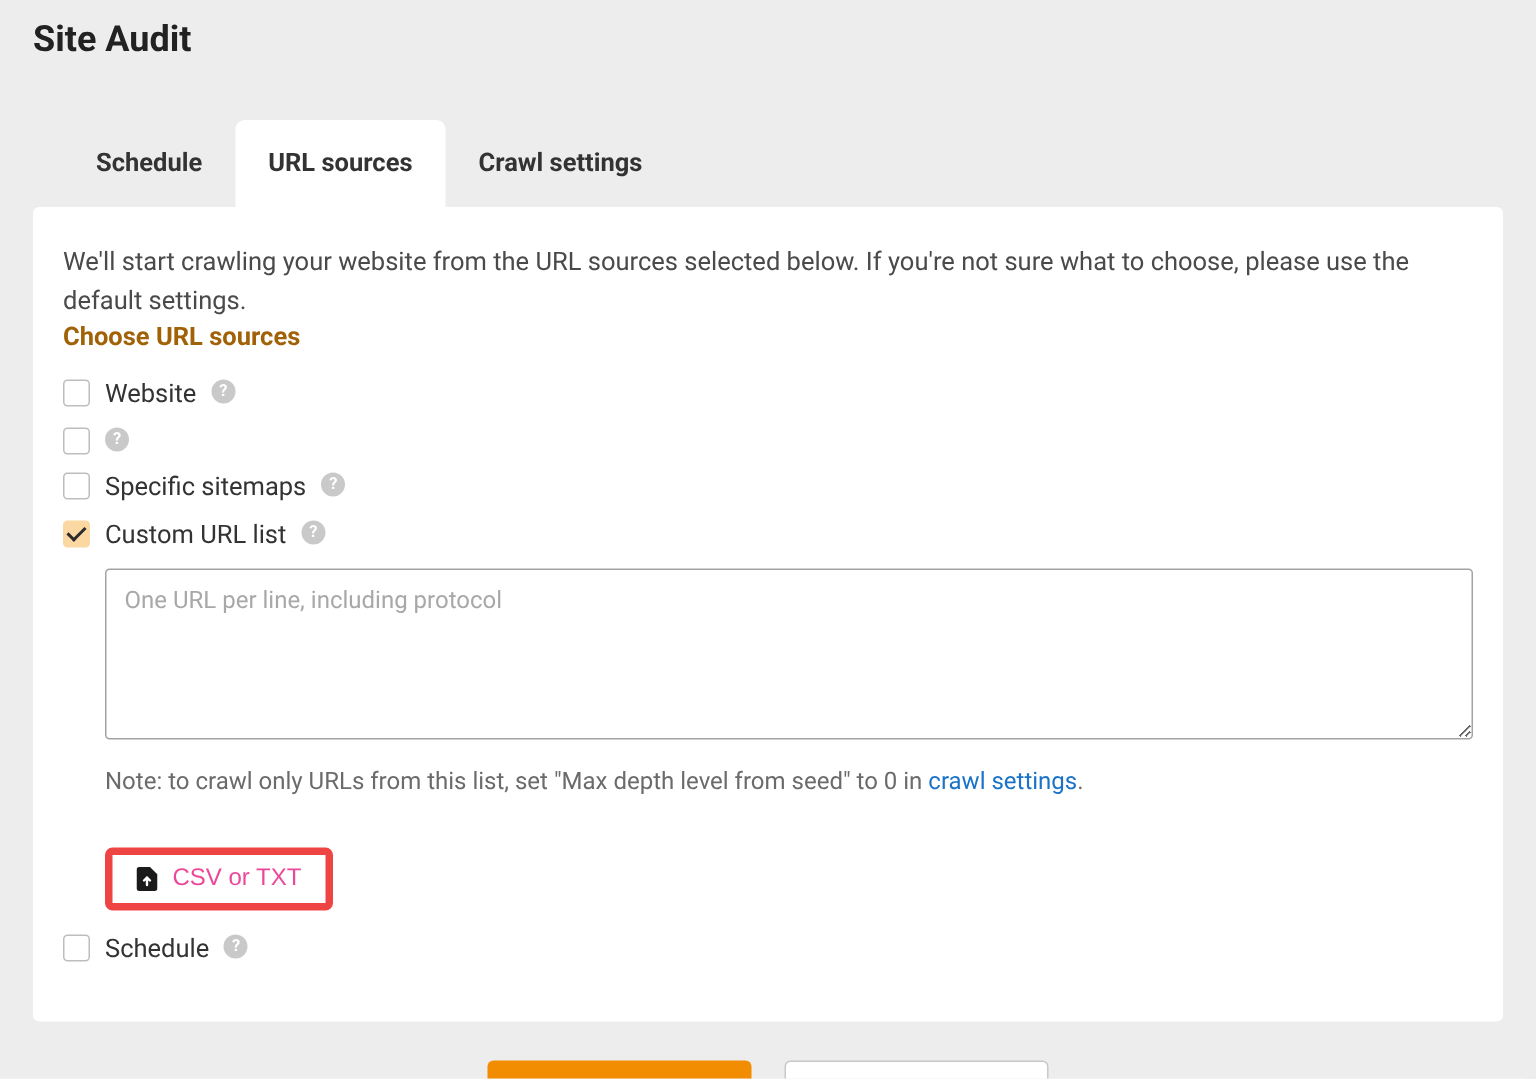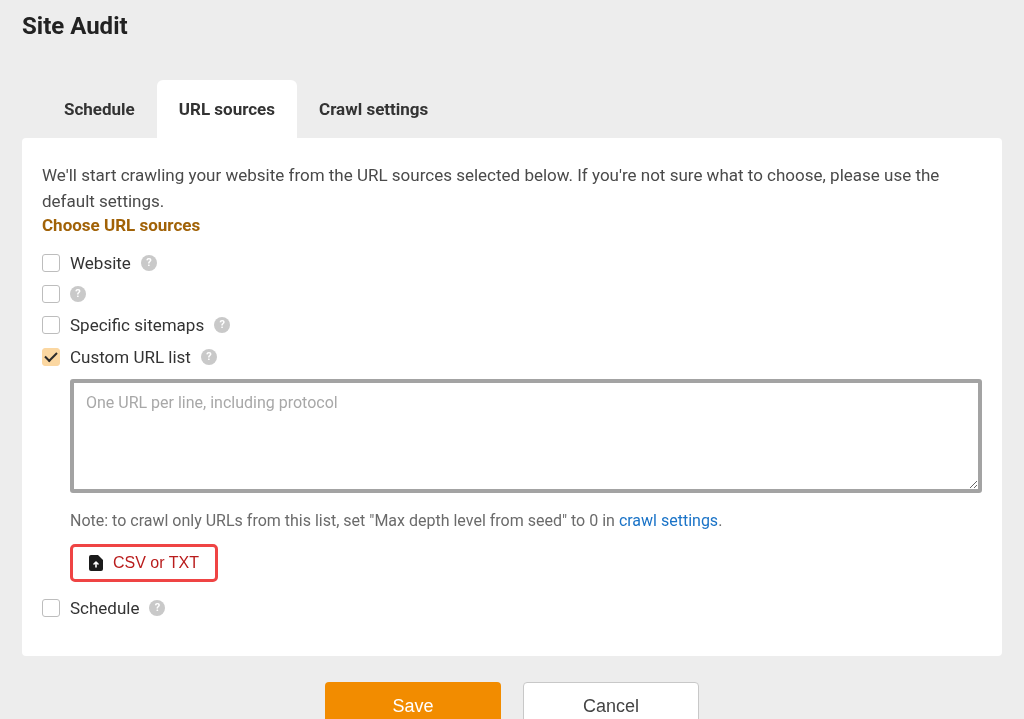--- a/index.html
+++ b/index.html
@@ -50,21 +50,21 @@
     line-height: 1.55;
   }
   .section-heading {
     font-size: 17px;
     font-weight: 700;
     color: #a16207;
     margin-bottom: 18px;
   }
   .option-row {
     display: flex;
-    align-items: center;
+    align-items: flex-start;
     gap: 10px;
     margin-bottom: 12px;
   }
   .chk {
     width: 18px;
     height: 18px;
     border: 1.5px solid #bdbdbd;
     border-radius: 3px;
     background: #fff;
     display: inline-flex;
@@ -105,21 +105,21 @@
     flex-shrink: 0;
   }
   .sub-block {
     margin-left: 28px;
     margin-top: 8px;
     margin-bottom: 16px;
   }
   .url-textarea {
     width: 100%;
     height: 114px;
-    border: 4px solid #a3a3a3;
+    border: 1px solid #a3a3a3;
     border-radius: 3px;
     padding: 10px 12px;
     font-size: 16px;
     font-family: inherit;
     color: #3b82f6;
     resize: both;
   }
   .url-textarea::placeholder {
     color: #a8a8a8;
   }
@@ -131,27 +131,28 @@
   }
   .note a {
     color: #1a73c7;
     text-decoration: none;
     cursor: pointer;
   }
   .upload-btn {
     display: inline-flex;
     align-items: center;
     gap: 10px;
-    border: 3px solid #ef4444;
+    border: 5px solid #ef4444;
     background: #fff;
     border-radius: 5px;
     padding: 7px 16px;
     font-size: 16px;
-    color: #b91c1c;
-    cursor: pointer;
+    color: #ec4899;
+    cursor: pointer;
+    margin-top: 21px;
   }
   .upload-ico {
     width: 14px;
     height: 16px;
     display: inline-block;
     position: relative;
   }
   .upload-ico svg { display: block; }
   .footer {
     display: flex;

